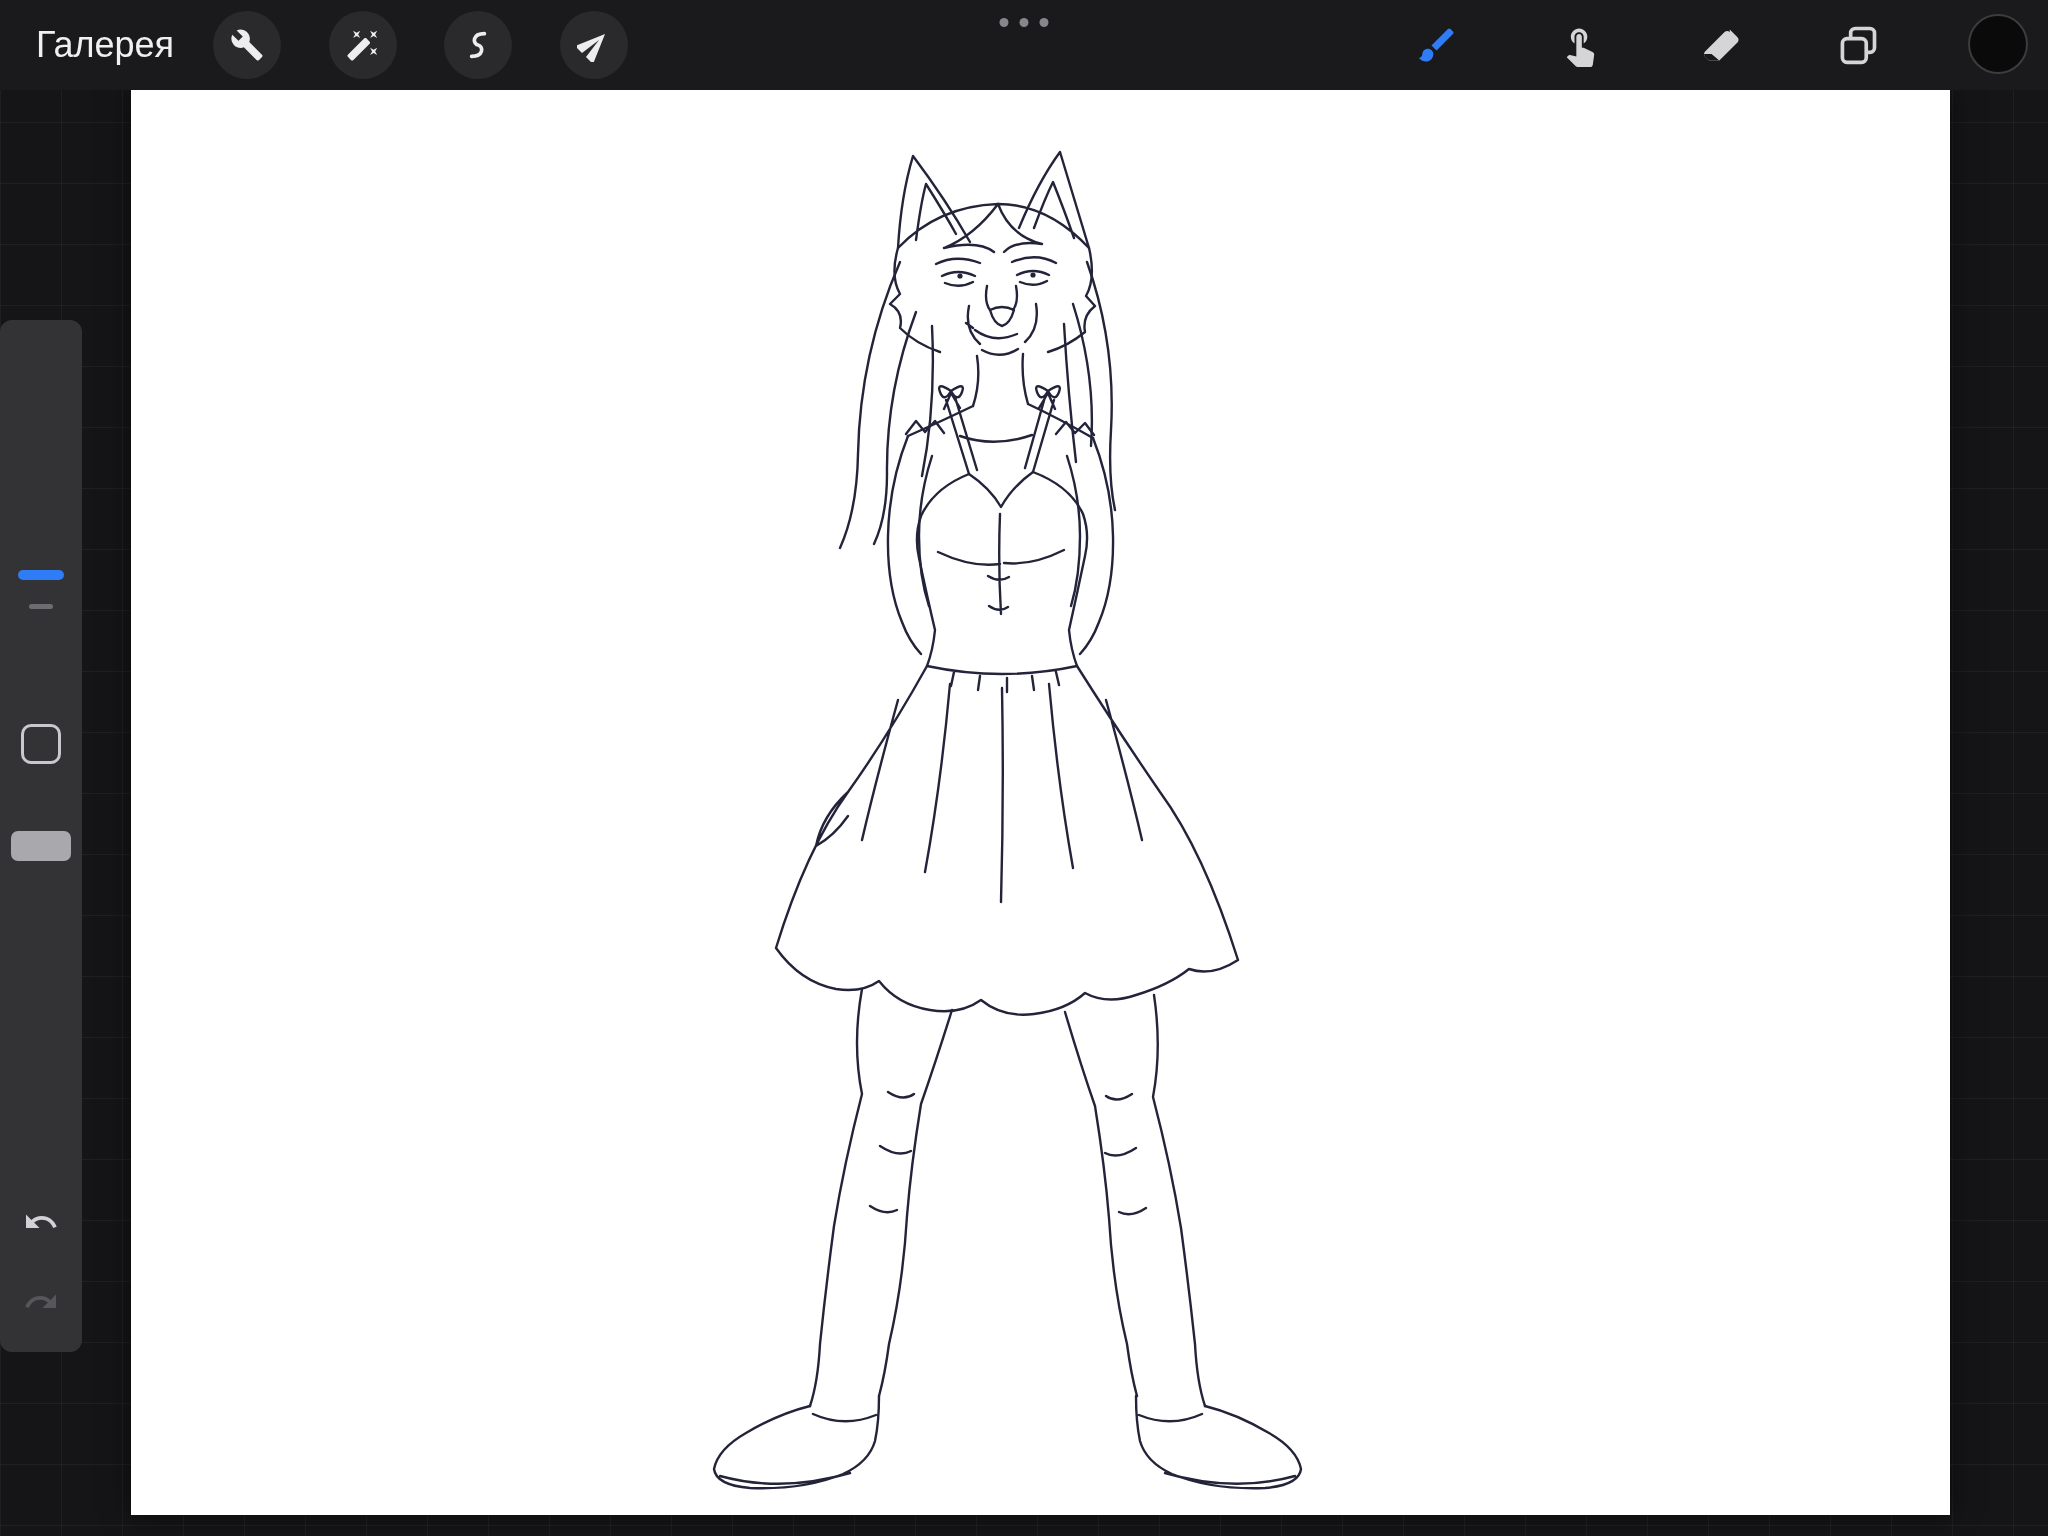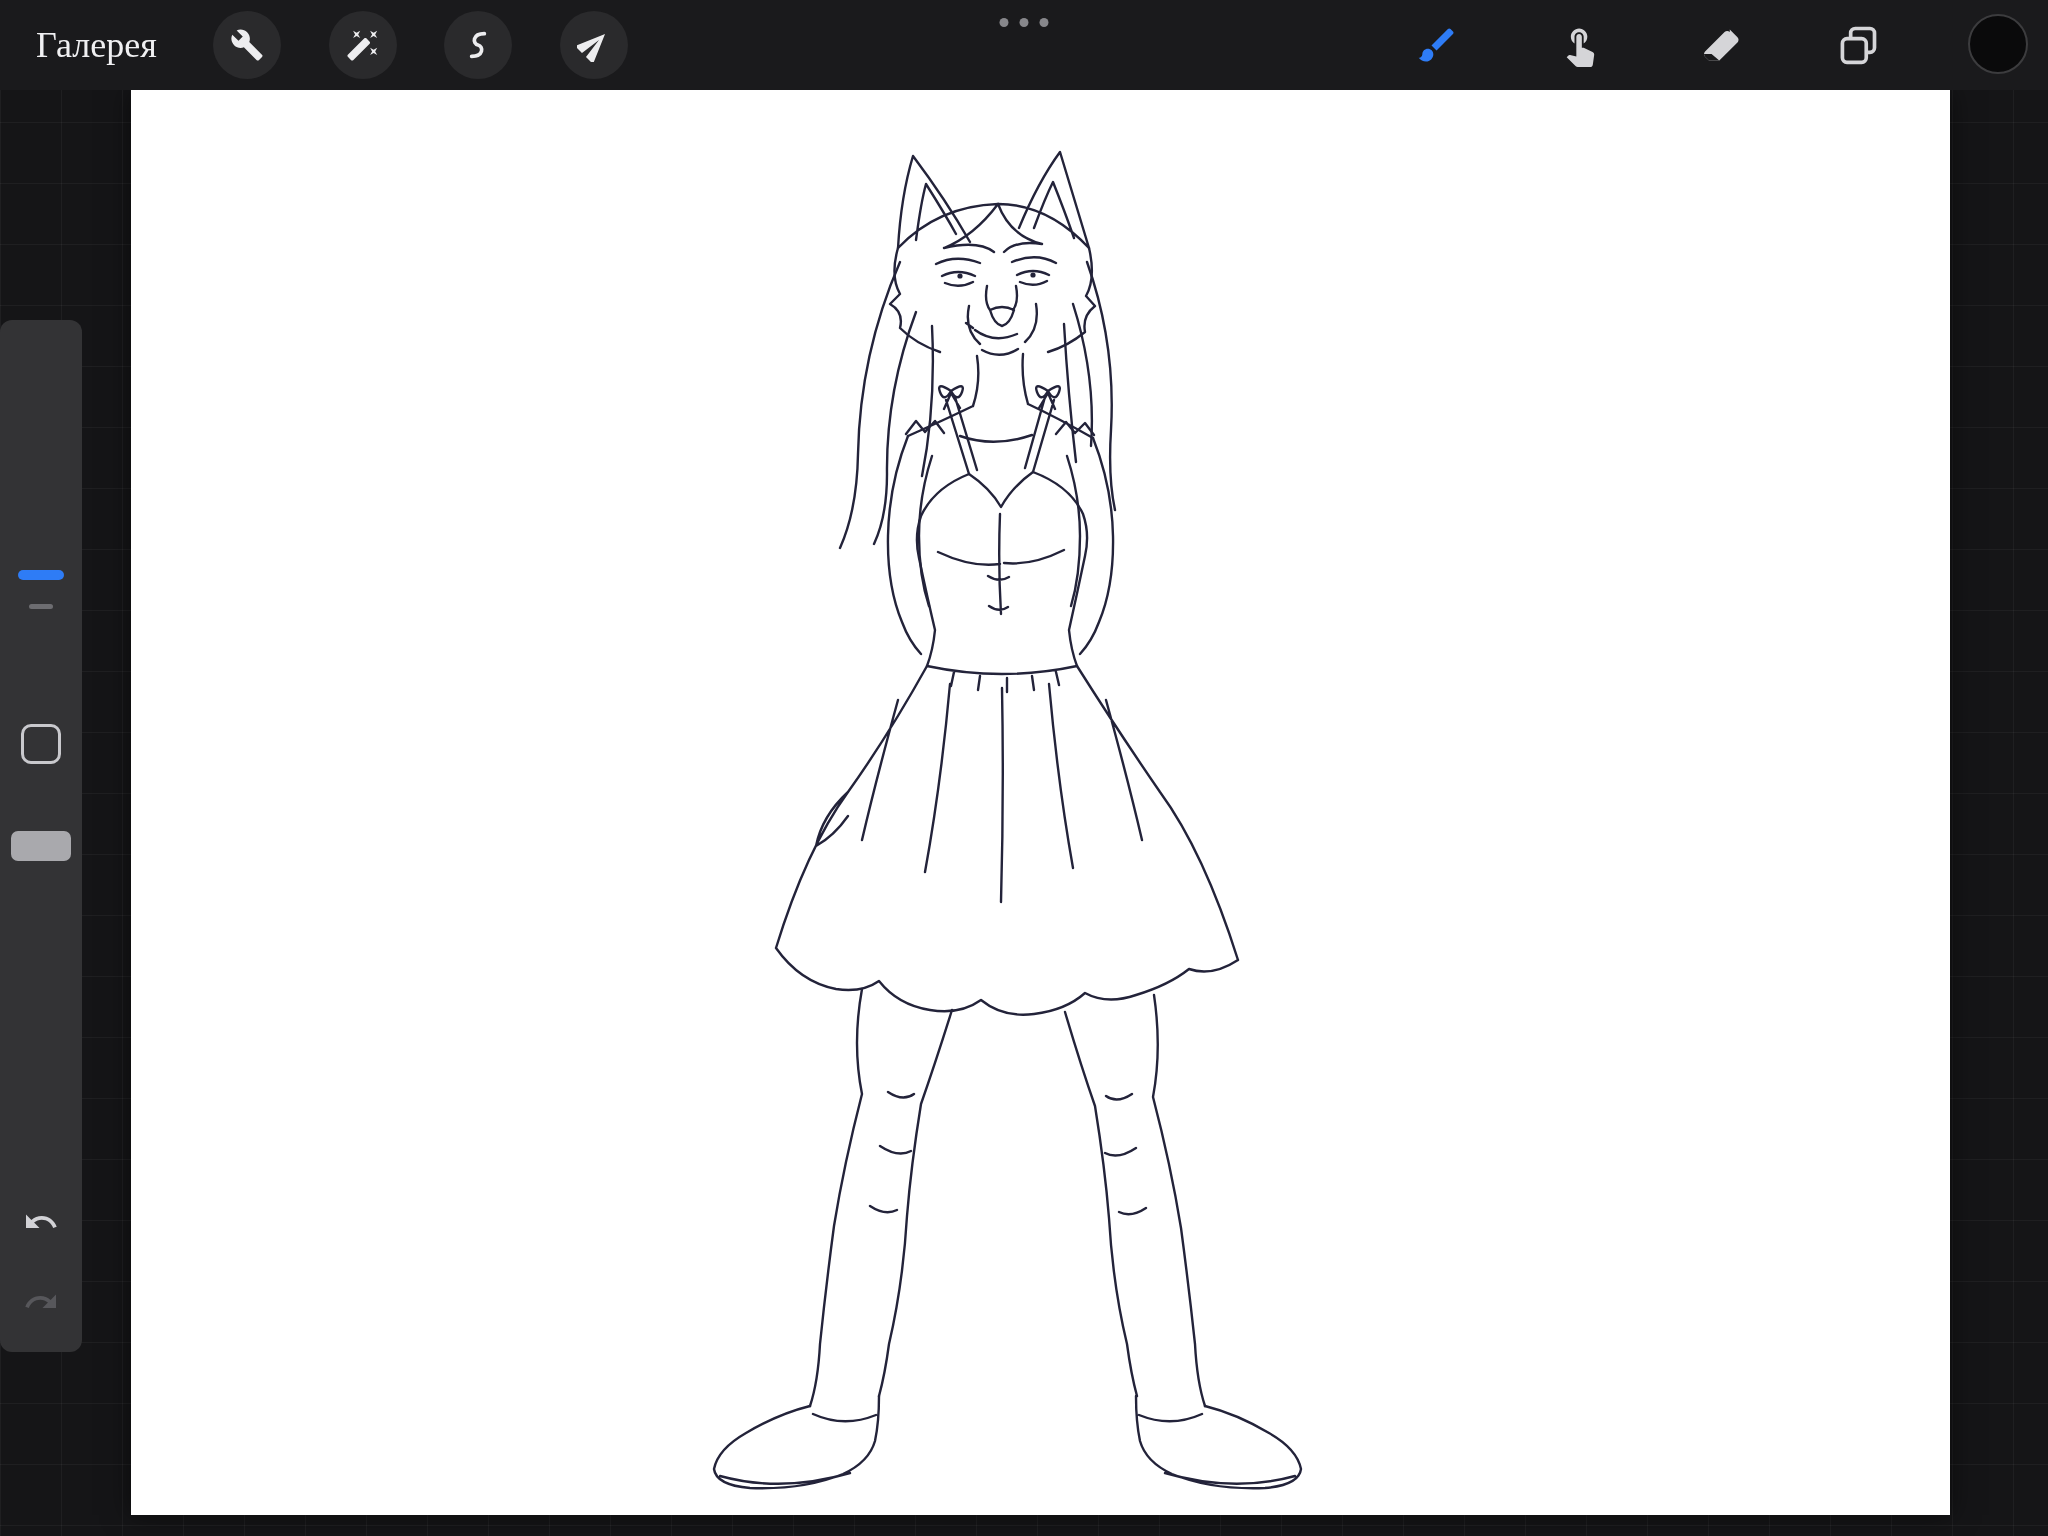--- a/index.html
+++ b/index.html
@@ -4,21 +4,21 @@
 <style>
   html,body{margin:0;padding:0;background:#0e0e10;}
   *{box-sizing:border-box;}
   .screen{
     position:relative;width:2048px;height:1536px;overflow:hidden;
     background-color:#151517;
     background-image:
       linear-gradient(rgba(255,255,255,0.045) 1px, transparent 1px),
       linear-gradient(90deg, rgba(255,255,255,0.045) 1px, transparent 1px);
     background-size:61px 61px;
-    font-family:Liberation Serif, serif;
+    font-family:Liberation Sans, sans-serif;
   }
 
   
   .canvas{
     position:absolute;left:131px;top:90px;width:1819px;height:1425px;
     background:#ffffff;box-shadow:0 0 26px rgba(0,0,0,0.55);
   }
   .artwork{position:absolute;left:561px;top:54px;}
 
   

